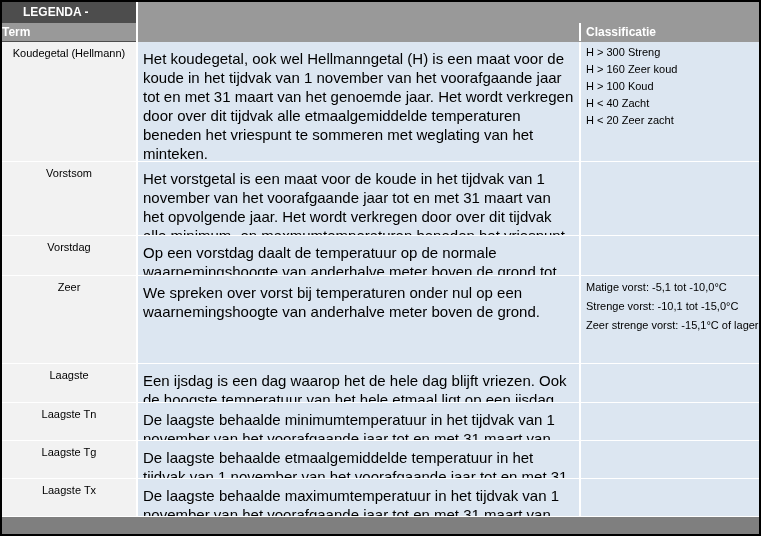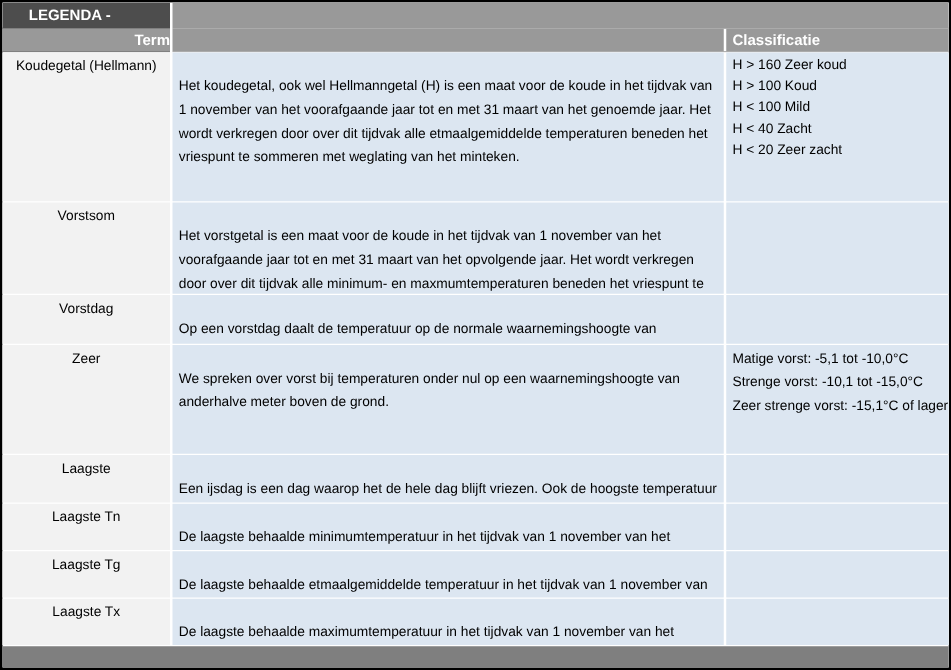--- a/index.html
+++ b/index.html
@@ -13,31 +13,31 @@
     overflow:hidden;
   }
   .hdr1 { height:20px; flex:0 0 20px; display:grid; grid-template-columns:134px 1fr; column-gap:2px; background:#fff; }
   .title-cell {
     background:var(--title_bg,#4d4d4d); color:var(--header_text,#fff);
     font-weight:bold; font-size:12px; line-height:20px; padding-left:21px;
   }
   .hdr-fill { background:var(--header_bg,#999); }
   .hdr2 { margin-top:1px; height:18px; flex:0 0 18px; display:grid; grid-template-columns:134px 441px 1fr; column-gap:2px; background:#fff; }
   .hdr2 > div { background:var(--header_bg,#999); color:var(--header_text,#fff); font-weight:bold; font-size:12px; line-height:18px; }
-  .term-hdr { text-align:right; }
+  .term-hdr { text-align:left; }
   .classif-hdr { padding-left:5px; }
   .tbody { display:flex; flex-direction:column; row-gap:1px; margin-top:1px; background:#fff; }
   .row { display:grid; grid-template-columns:134px 441px 1fr; column-gap:2px; background:#fff; }
   .cell-term {
     background:var(--term_bg,#f2f2f2); text-align:center;
     font-size:11px; line-height:19px; padding-top:2px;
   }
   .cell-desc {
-    background:var(--cell_bg,#dce6f1); font-size:11px; line-height:19px;
-    padding:18px 4px 0 5px; overflow:hidden;
+    background:var(--cell_bg,#dce6f1); font-size:15px; line-height:19px;
+    padding:7px 4px 0 5px; overflow:hidden;
   }
   .cell-classif {
     background:var(--cell_bg,#dce6f1); font-size:11px;
     padding-top:2px; padding-left:5px; overflow:hidden;
   }
   .cline { line-height:19px; }
   .r0 .cline { line-height:17px; }
   .r0{height:119px}.r1{height:73px}.r2{height:39px}.r3{height:87px}
   .r4{height:38px}.r5{height:37px}.r6{height:37px}.r7{height:37px}
   .footer { margin-top:1px; flex:1; background:var(--footer_bg,#7f7f7f); }
@@ -53,23 +53,23 @@
   <div class="hdr2">
     <div class="term-hdr">Term</div>
     <div></div>
     <div class="classif-hdr">Classificatie</div>
   </div>
   <div class="tbody">
   <div class="row r0">
     <div class="cell-term">Koudegetal (Hellmann)</div>
     <div class="cell-desc">Het koudegetal, ook wel Hellmanngetal (H) is een maat voor de koude in het tijdvak van 1 november van het voorafgaande jaar tot en met 31 maart van het genoemde jaar. Het wordt verkregen door over dit tijdvak alle etmaalgemiddelde temperaturen beneden het vriespunt te sommeren met weglating van het minteken.</div>
     <div class="cell-classif">
+          <div class="cline">H &gt; 300 Streng</div>
           <div class="cline">H &gt; 160 Zeer koud</div>
           <div class="cline">H &gt; 100 Koud</div>
-          <div class="cline">H &lt; 100 Mild</div>
           <div class="cline">H &lt; 40 Zacht</div>
           <div class="cline">H &lt; 20 Zeer zacht</div>
         </div>
   </div>
 
   <div class="row r1">
     <div class="cell-term">Vorstsom</div>
     <div class="cell-desc">Het vorstgetal is een maat voor de koude in het tijdvak van 1 november van het voorafgaande jaar tot en met 31 maart van het opvolgende jaar. Het wordt verkregen door over dit tijdvak alle minimum- en maxmumtemperaturen beneden het vriespunt te sommeren met weglating van het minteken.</div>
     <div class="cell-classif"></div>
   </div>

